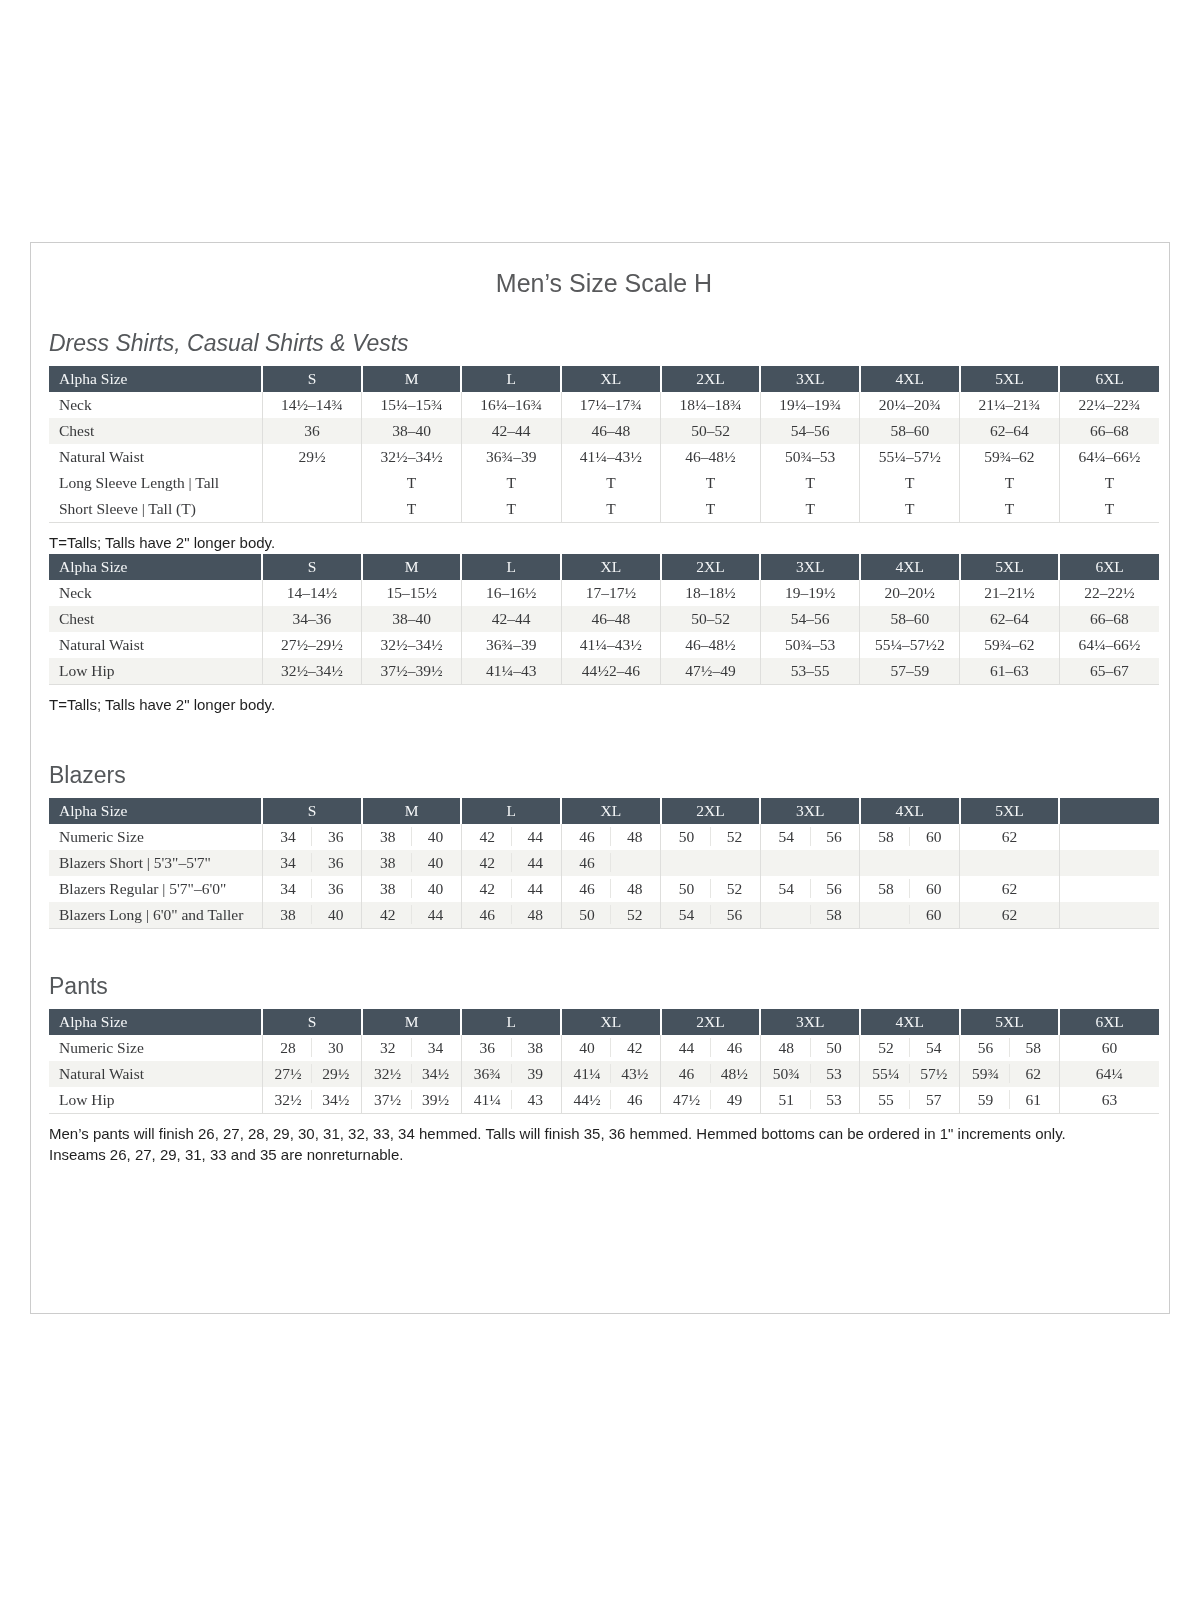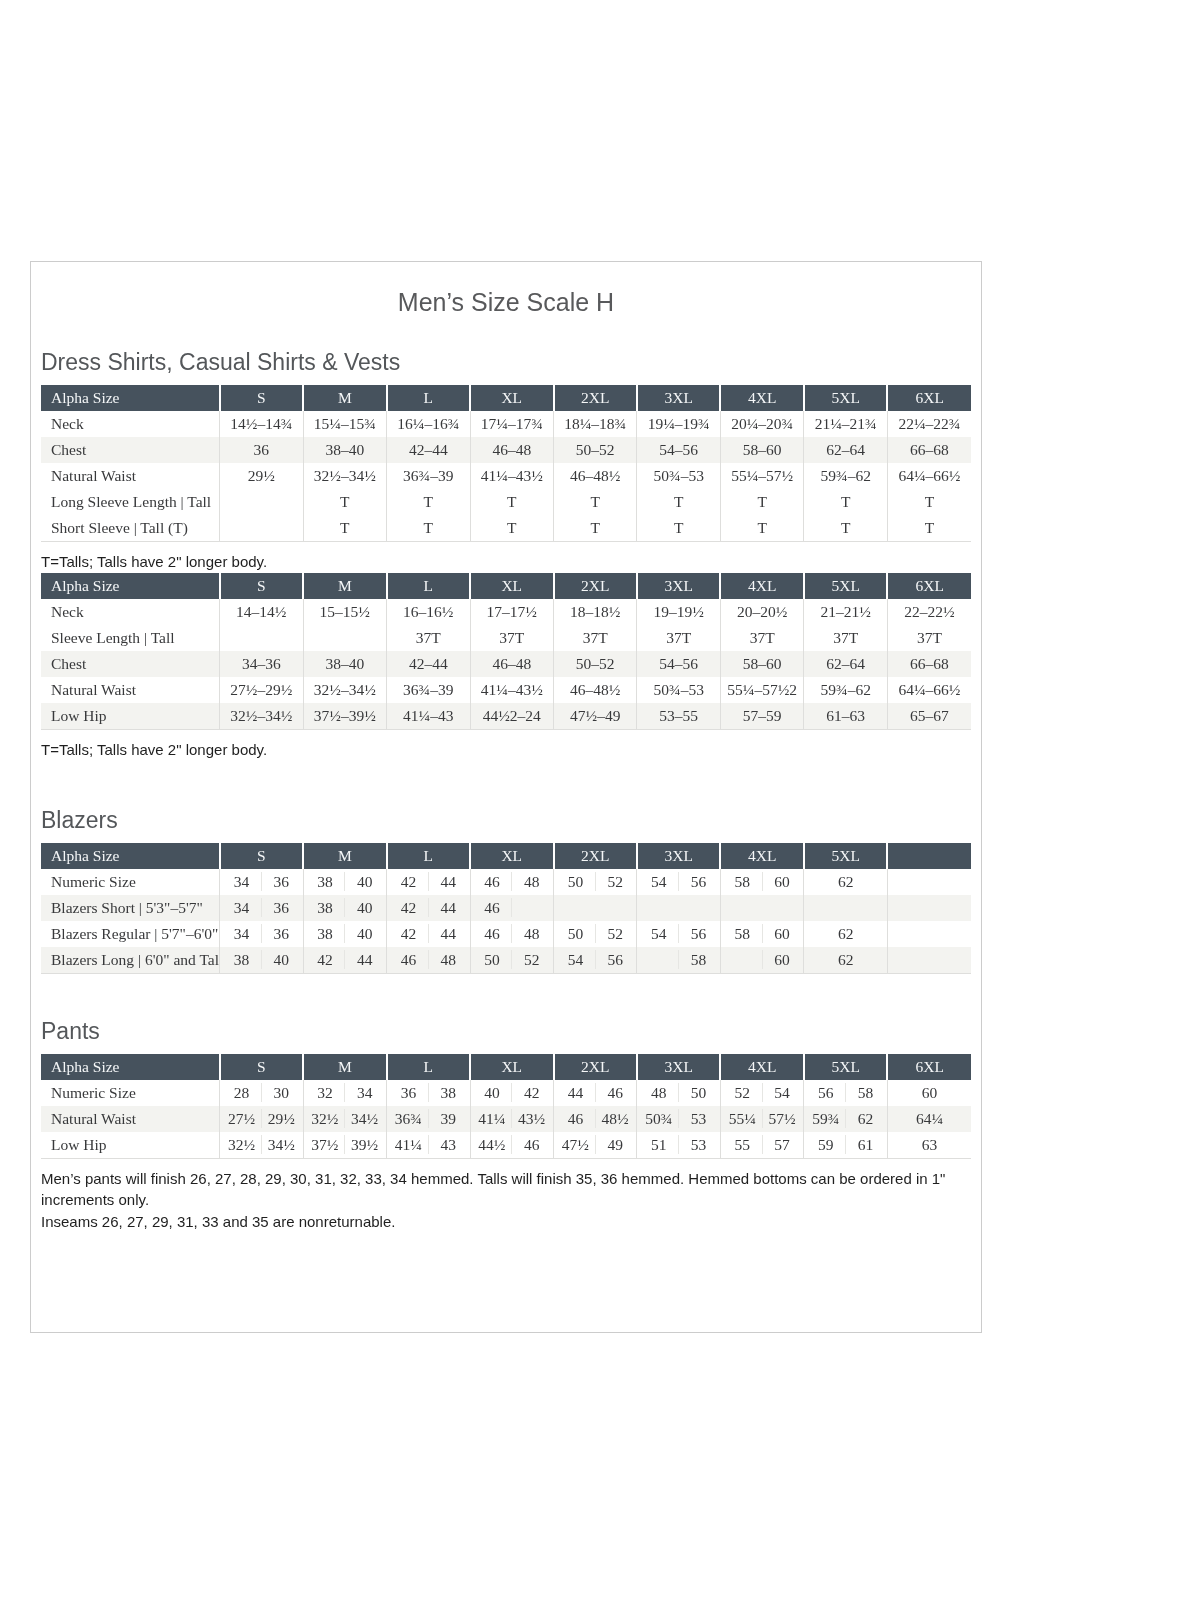--- a/index.html
+++ b/index.html
@@ -1,30 +1,30 @@
 <!DOCTYPE html>
 <html><head>
 <meta charset="utf-8">
 <style>
   html,body{margin:0;padding:0;background:#ffffff;}
   body{width:1200px;height:1600px;position:relative;font-family:"Liberation Sans",sans-serif;}
   .page{
-    position:absolute;left:30px;top:261px;width:952px;min-height:1072px;
+    position:absolute;left:30px;top:242px;width:1140px;min-height:1072px;
     box-sizing:border-box;background:#fff;border:1px solid #cccccc;
-    padding:14px 10px 24px 10px;
+    padding:14px 10px 24px 18px;
   }
   .title{
     text-align:center;color:#58595b;font-size:25px;margin-top:12px;
     font-family:"Liberation Sans",sans-serif;
   }
   .section-heading{
     color:#54575a;font-size:23px;margin:0 0 9px 0;
     font-family:"Liberation Sans",sans-serif;
   }
-  .sec1 .section-heading{margin-top:32px;}
+  .sec1 .section-heading{margin-top:32px;font-style:italic;}
   .sec2 .section-heading{margin-top:38px;}
   .sec3 .section-heading{margin-top:46px;}
   .sec4 .section-heading{margin-top:44px;}
   .note{
     color:#1f1f1f;font-size:15px;margin-top:9px;line-height:1.45;
     white-space:pre-line;
   }
   table.size-table{
     width:100%;border-collapse:collapse;table-layout:fixed;
     font-family:"Liberation Serif",serif;font-size:15.5px;color:#38393b;
@@ -189,32 +189,20 @@
               <td>14–14½</td>
               <td>15–15½</td>
               <td>16–16½</td>
               <td>17–17½</td>
               <td>18–18½</td>
               <td>19–19½</td>
               <td>20–20½</td>
               <td>21–21½</td>
               <td>22–22½</td>
             </tr>
-            <tr>
-              <td class="label-cell">Sleeve Length  |  Tall</td>
-              <td></td>
-              <td></td>
-              <td>37T</td>
-              <td>37T</td>
-              <td>37T</td>
-              <td>37T</td>
-              <td>37T</td>
-              <td>37T</td>
-              <td>37T</td>
-            </tr>
             <tr class="alt">
               <td class="label-cell">Chest</td>
               <td>34–36</td>
               <td>38–40</td>
               <td>42–44</td>
               <td>46–48</td>
               <td>50–52</td>
               <td>54–56</td>
               <td>58–60</td>
               <td>62–64</td>
@@ -230,21 +218,21 @@
               <td>50¾–53</td>
               <td>55¼–57½2</td>
               <td>59¾–62</td>
               <td>64¼–66½</td>
             </tr>
             <tr class="alt">
               <td class="label-cell">Low Hip</td>
               <td>32½–34½</td>
               <td>37½–39½</td>
               <td>41¼–43</td>
-              <td>44½2–24</td>
+              <td>44½2–46</td>
               <td>47½–49</td>
               <td>53–55</td>
               <td>57–59</td>
               <td>61–63</td>
               <td>65–67</td>
             </tr>
           </tbody>
         </table>
       </div>
     <div class="note">T=Talls; Talls have 2" longer body.</div>

